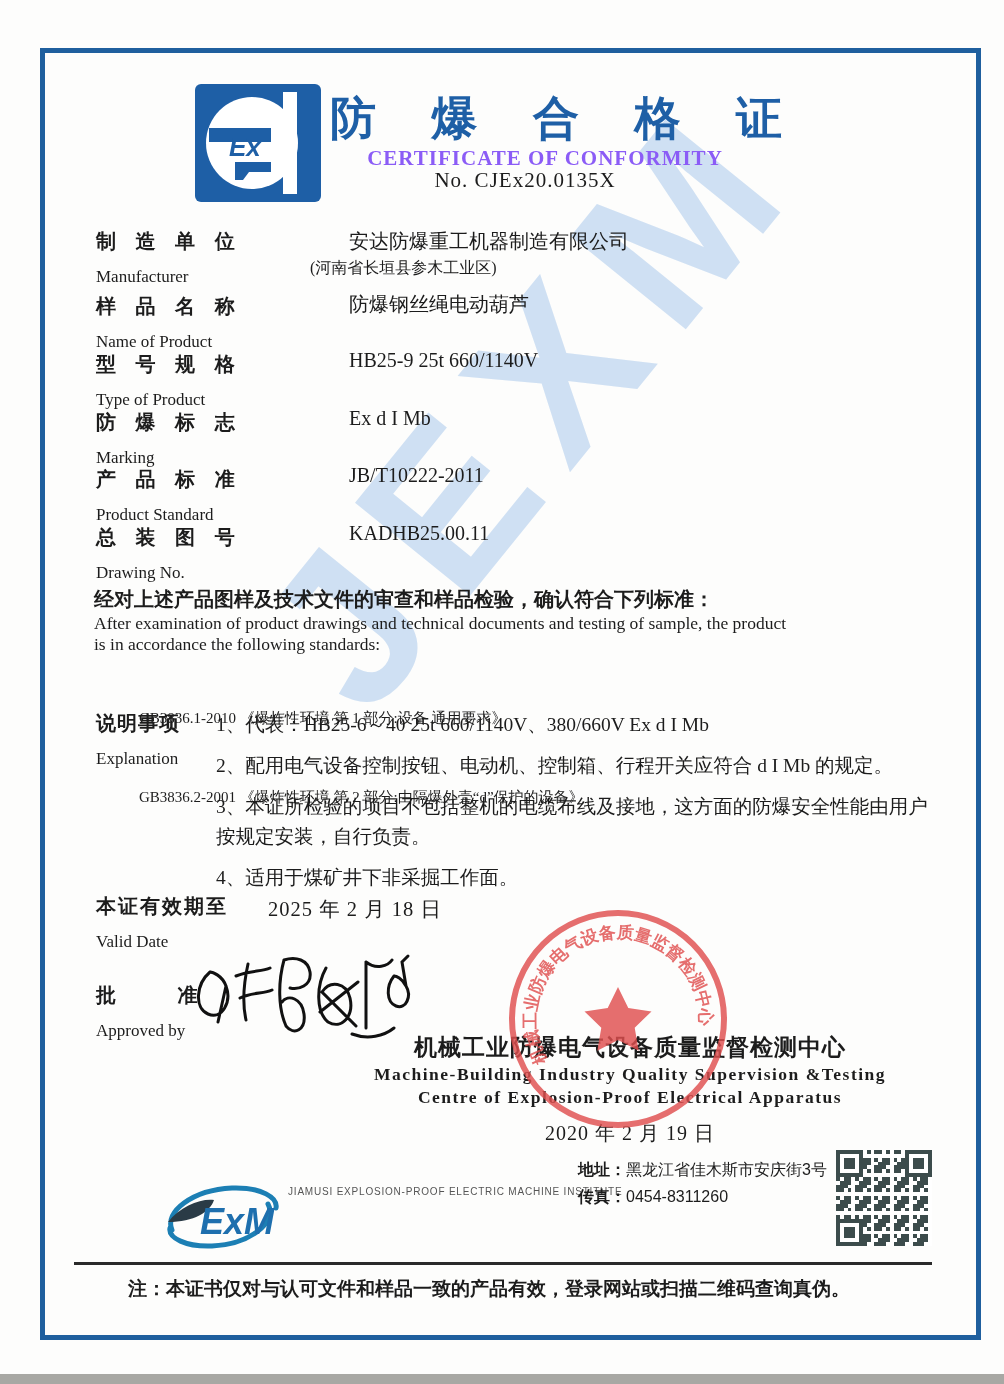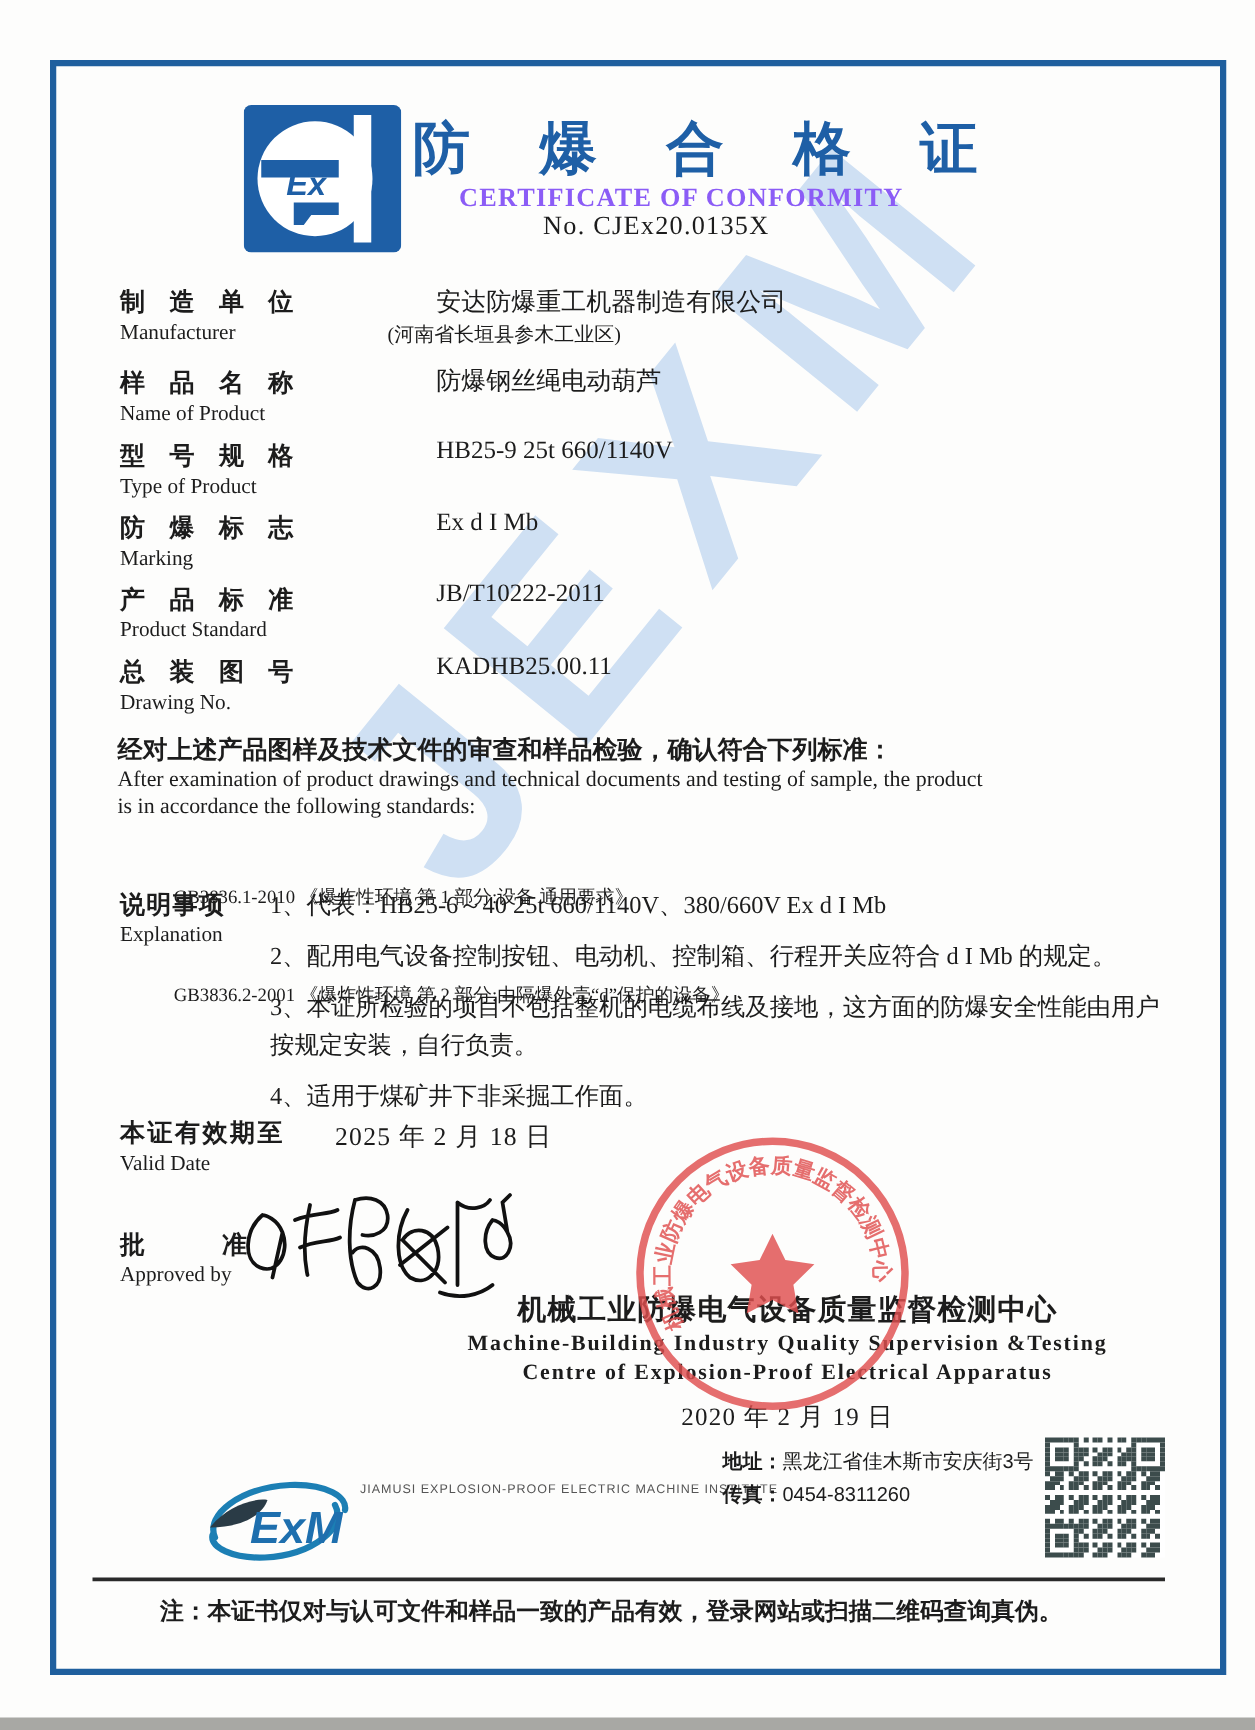--- a/index.html
+++ b/index.html
@@ -14,21 +14,21 @@
   
   .logo{position:absolute;left:195px;top:84px;}
   .title{position:absolute;left:330px;top:88px;width:430px;text-align:center;
          color:#1e5fa6;font-weight:bold;font-size:46px;letter-spacing:22px;white-space:nowrap;}
   .subtitle{position:absolute;left:330px;top:146px;width:430px;text-align:center;
             color:#8b5cf6;font-weight:bold;font-size:21px;letter-spacing:1px;white-space:nowrap;}
   .certno{position:absolute;left:330px;top:168px;width:390px;text-align:center;
           font-size:21px;letter-spacing:1px;white-space:nowrap;}
   
   .zh{font-family:"Liberation Sans","DejaVu Sans",sans-serif;font-weight:bold;font-size:20px;letter-spacing:7px;white-space:nowrap;}
-  .en{font-size:17px;margin-top:1px;white-space:nowrap;}
+  .en{font-size:17px;margin-top:12px;white-space:nowrap;}
   .flabel{position:absolute;left:96px;width:220px;}
   .fvalue{position:absolute;left:310px;font-size:20px;white-space:nowrap;margin-left:39px;}
   .fnote{position:absolute;left:310px;font-size:16px;white-space:nowrap;}
   
   .para{position:absolute;left:94px;top:586px;width:846px;}
   .para .zh-line{font-family:"Liberation Sans","DejaVu Sans",sans-serif;font-weight:bold;font-size:20px;white-space:nowrap;}
   .para .en-line{font-size:17.5px;line-height:21px;white-space:nowrap;}
   .para .std{font-size:15px;line-height:31px;padding-left:45px;white-space:nowrap;margin-top:48px;}
   
   .expl-label{position:absolute;left:96px;top:710px;width:120px;}

